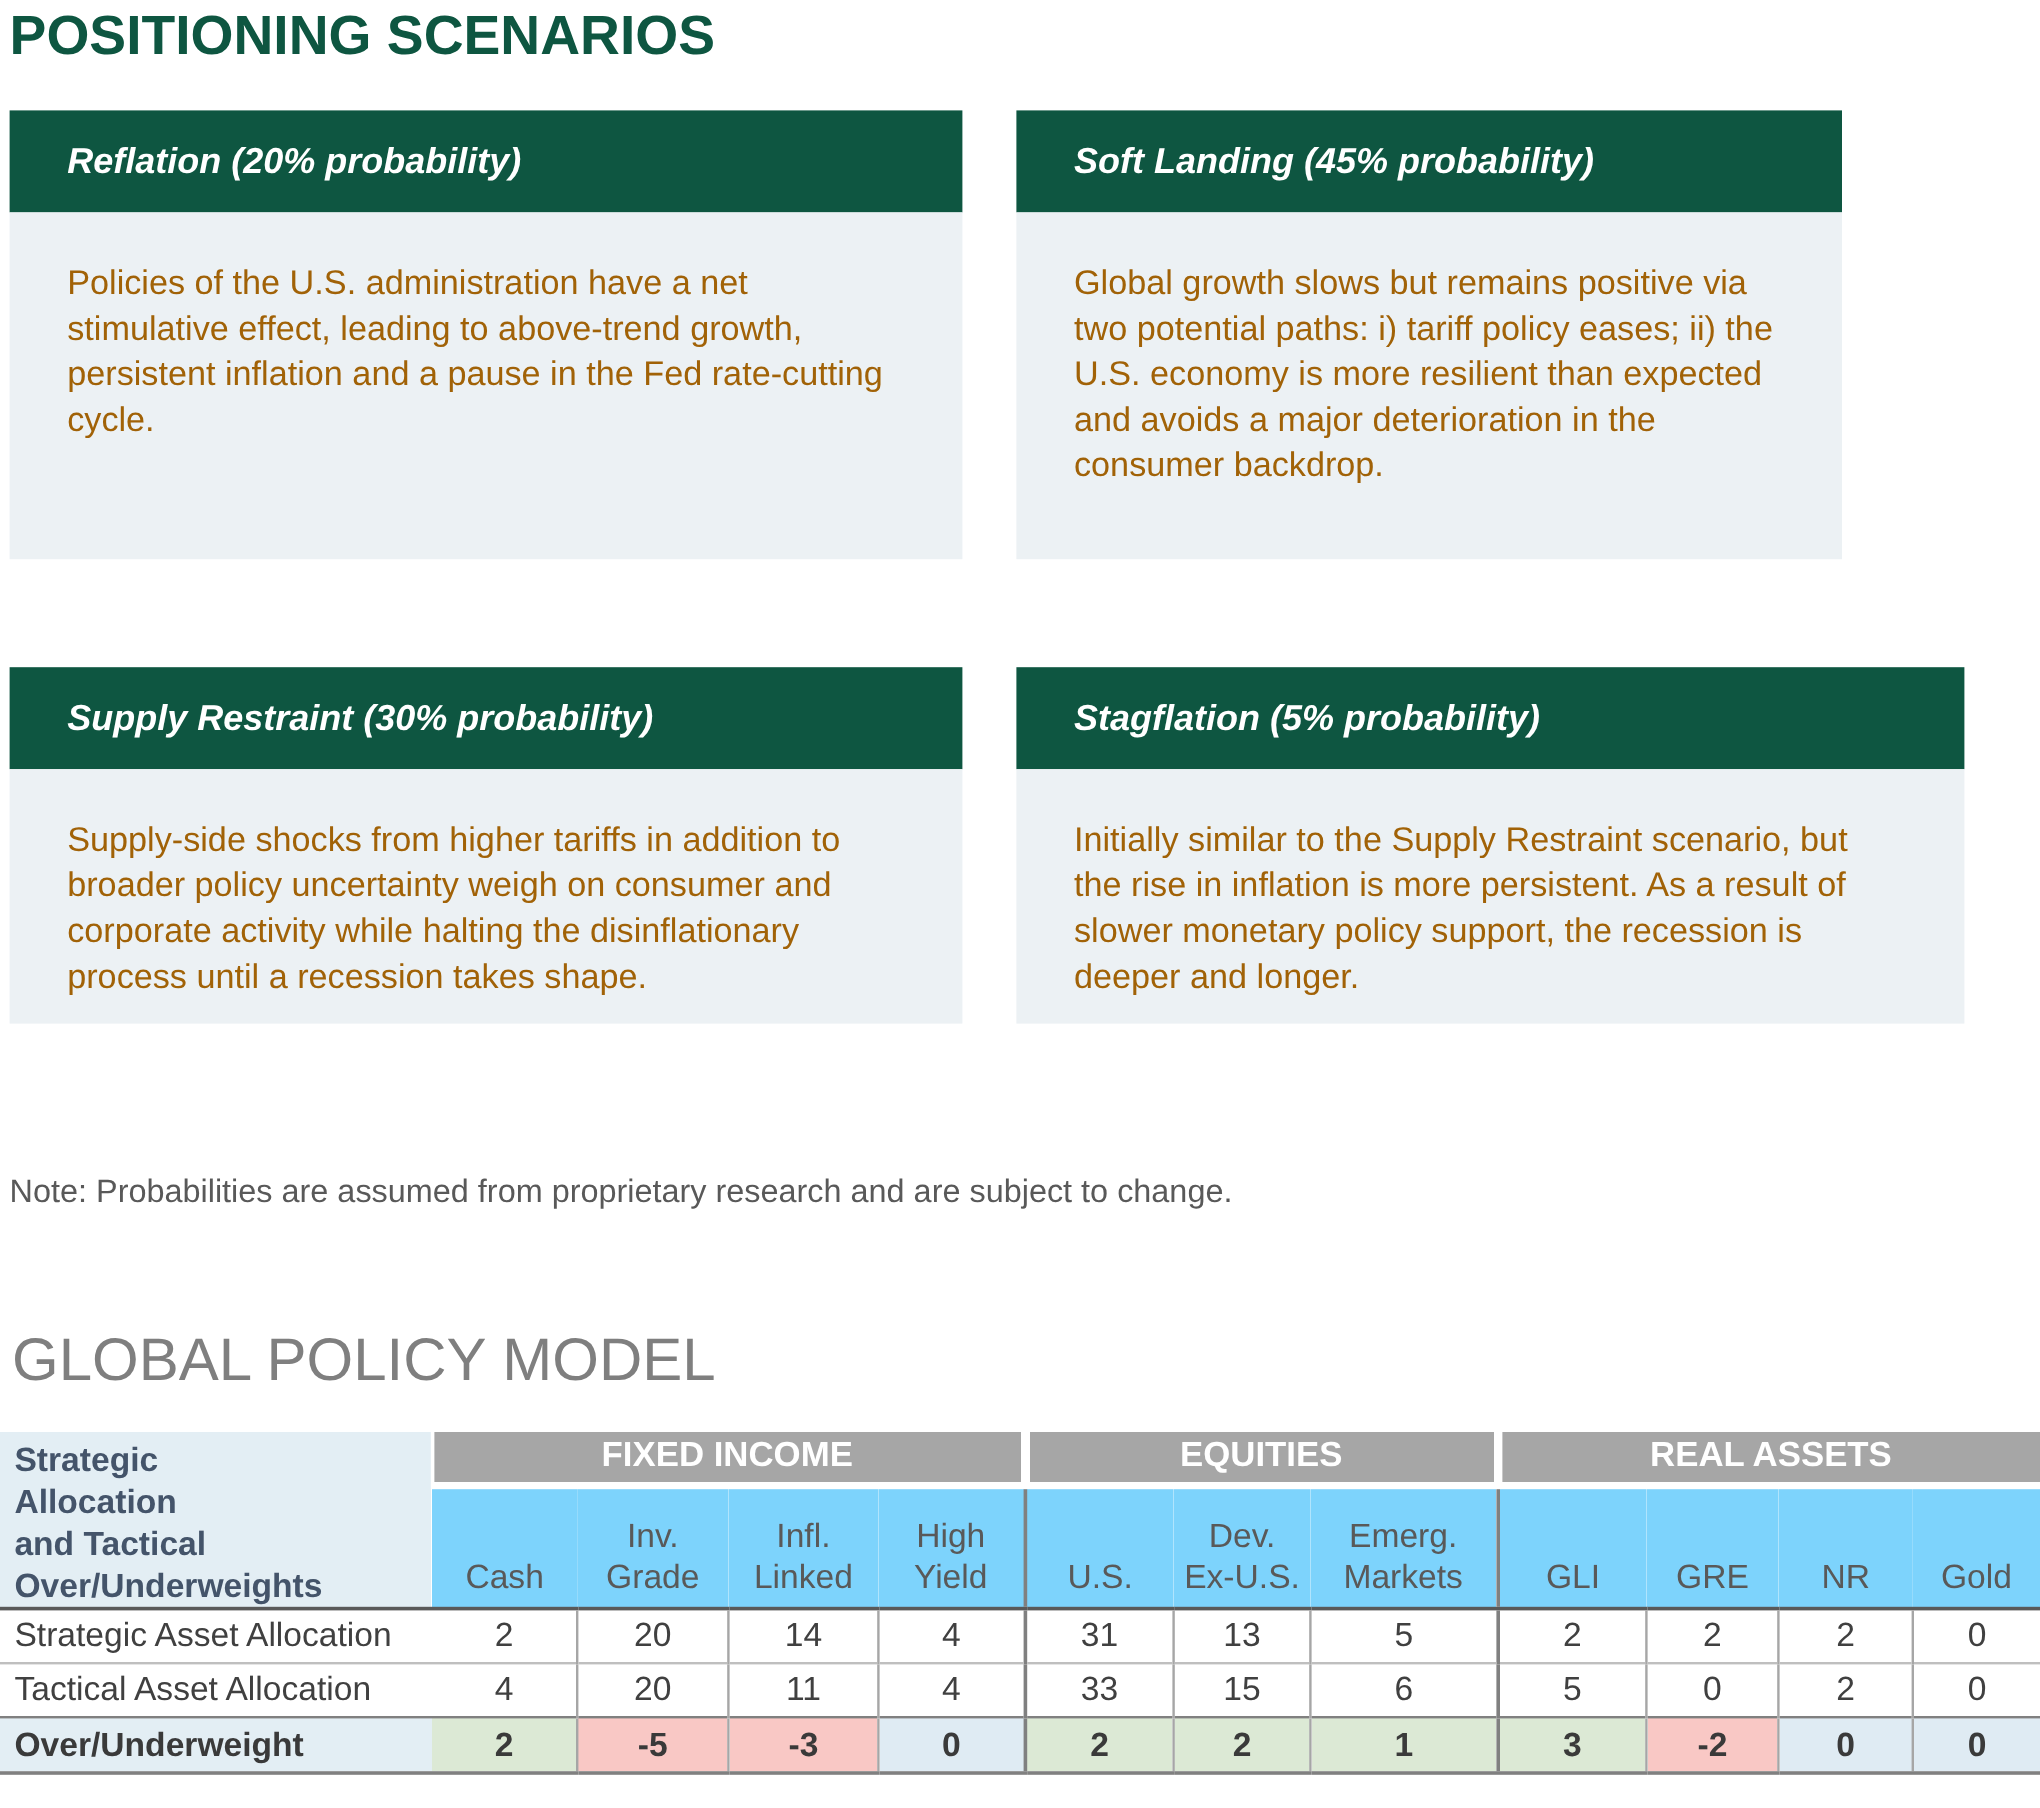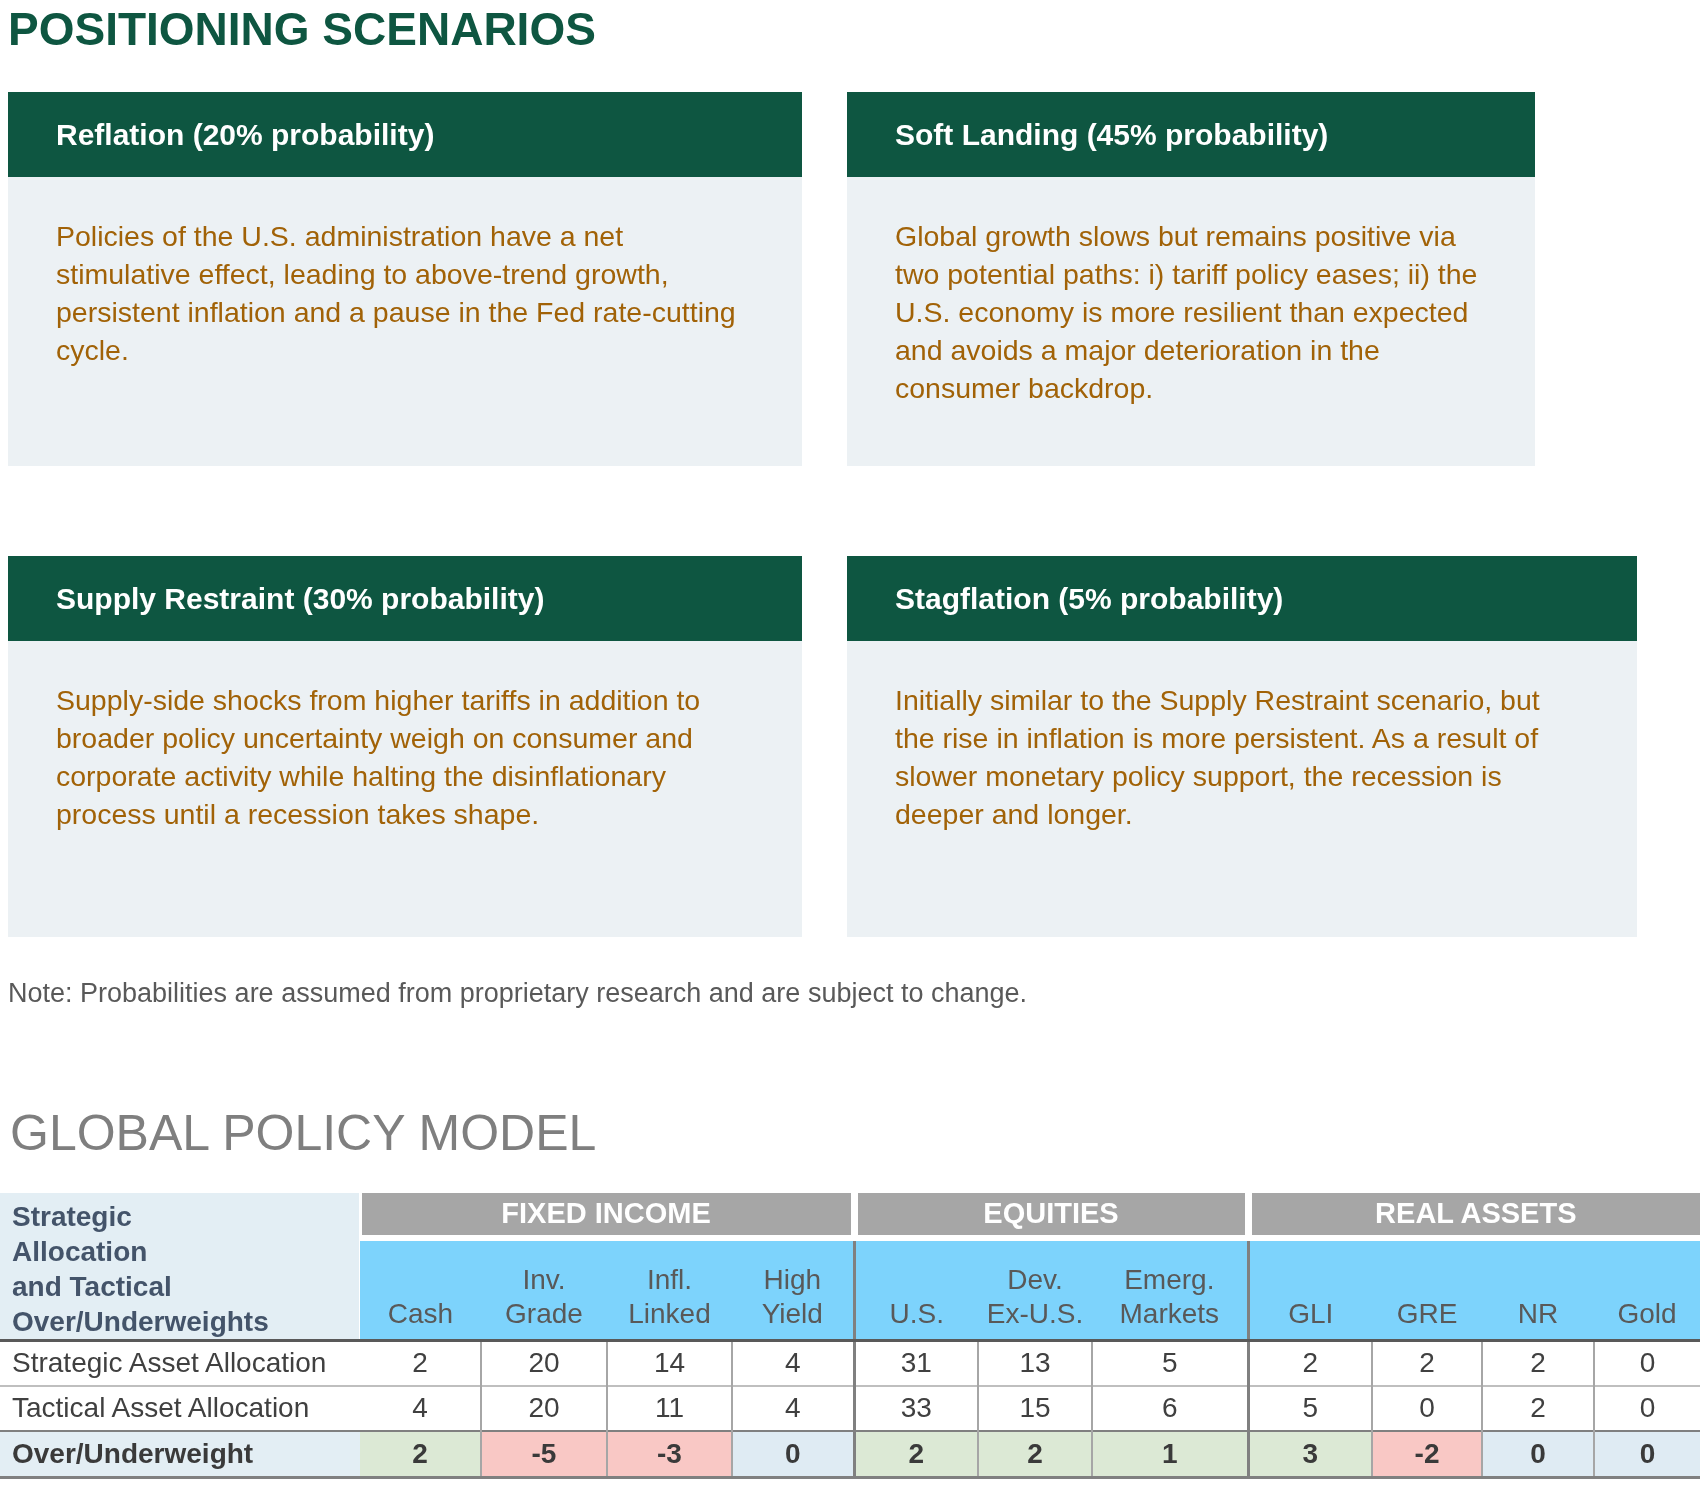--- a/index.html
+++ b/index.html
@@ -26,35 +26,36 @@
     position: absolute; left: 8px; top: 978px;
     font-size: 27px; color: #595959;
   }
 
   
   .card { position: absolute; }
   .card-header {
     height: 85px; background: #0E5641;
     display: flex; align-items: center;
     padding-left: 48px;
+    font-style: italic;
   }
   .card-title {
     color: #ffffff; font-size: 30px; font-weight: bold;
   }
   .card-body {
     background: #ECF1F4;
     padding: 40px 50px 0 48px;
     font-size: 28.5px; line-height: 38px; color: #a16207;
   }
   .card-1 { left: 8px;   top: 92px;  width: 794px; }
   .card-2 { left: 847px; top: 92px;  width: 688px; }
   .card-3 { left: 8px;   top: 556px; width: 794px; }
   .card-4 { left: 847px; top: 556px; width: 790px; }
   .card-1 .card-body, .card-2 .card-body { height: 289px; }
-  .card-3 .card-body, .card-4 .card-body { height: 296px; }
+  .card-3 .card-body, .card-4 .card-body { height: 212px; }
 
   
   table.policy {
     position: absolute; left: 0; top: 1193px;
     width: 1700px; border-collapse: collapse; table-layout: fixed;
   }
   table.policy td { overflow: hidden; }
 
   tr.band-row td.band {
     height: 44px; background: #A6A6A6;

